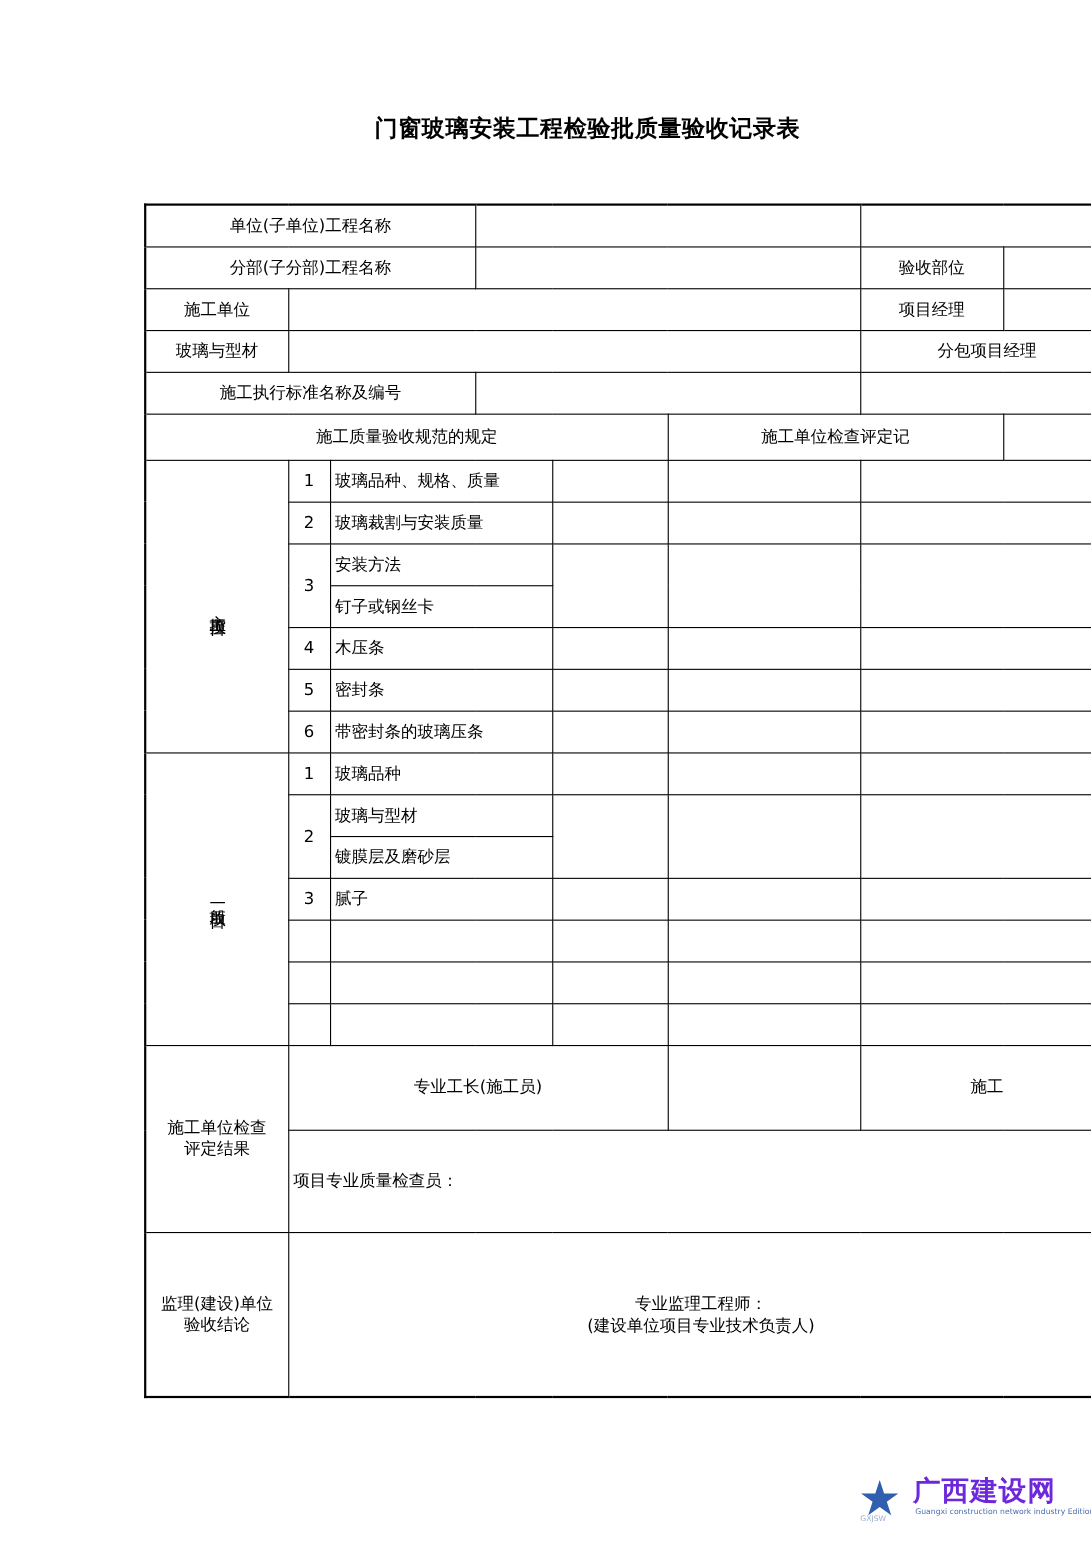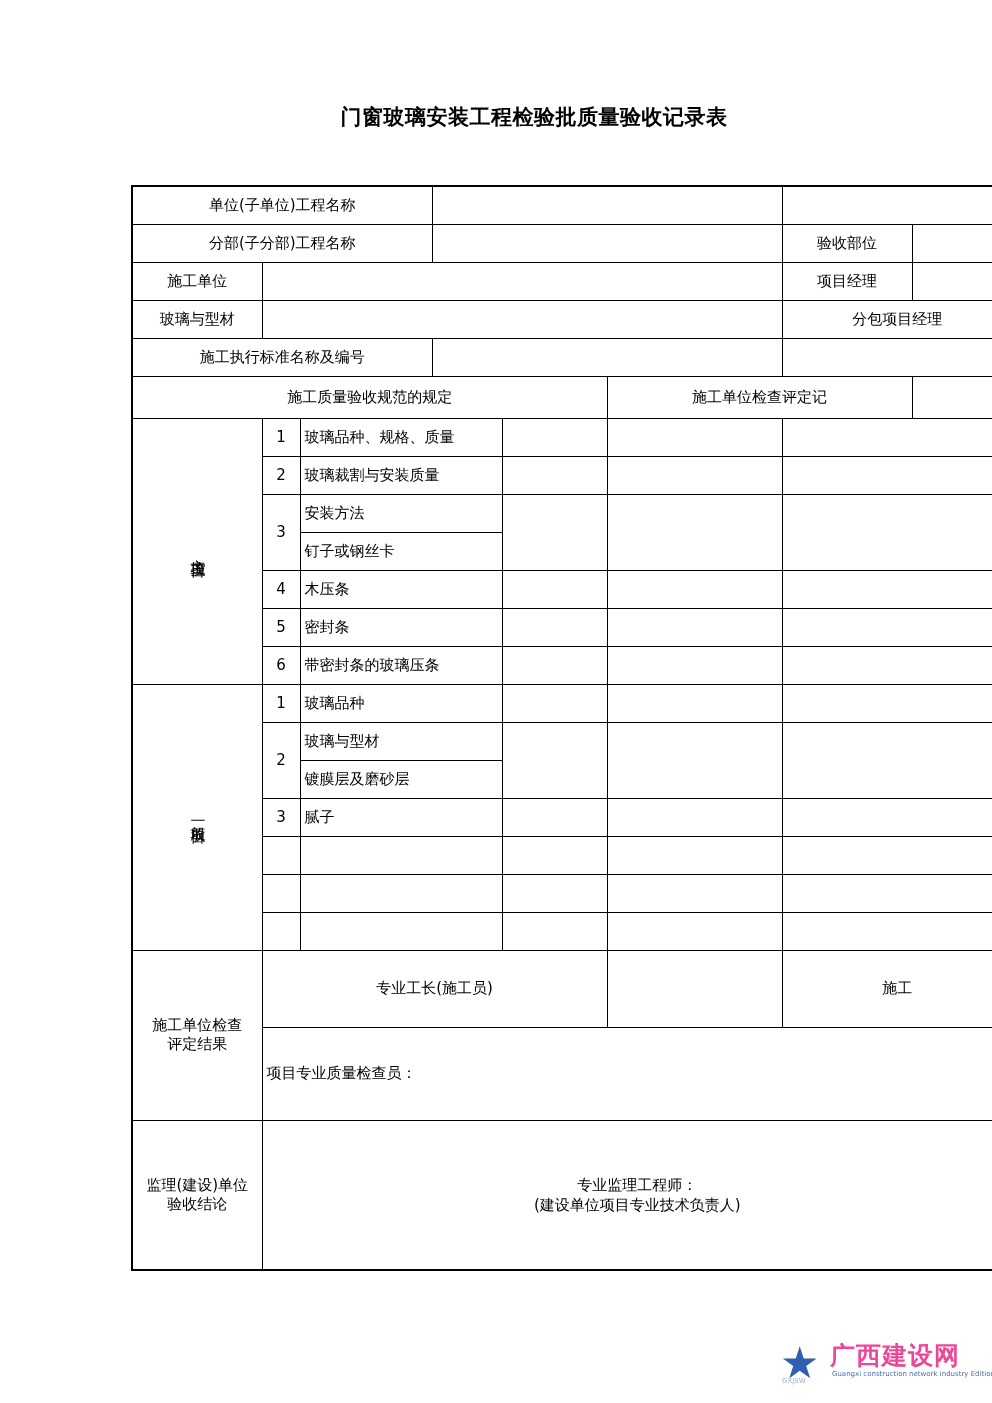--- a/index.html
+++ b/index.html
@@ -102,21 +102,21 @@
     color: #2f5fae;
     font-size: 44px;
     line-height: 44px;
   }
   .logo-main {
     position: absolute;
     left: 50px;
     top: 2px;
     font-size: 25px;
     font-weight: bold;
-    color: #ec4899;
+    color: #6d28d9;
     letter-spacing: 1px;
     white-space: nowrap;
   }
   .logo-sub {
     position: absolute;
     left: 52px;
     top: 33px;
     font-size: 7px;
     color: #4a6fae;
     white-space: nowrap;

